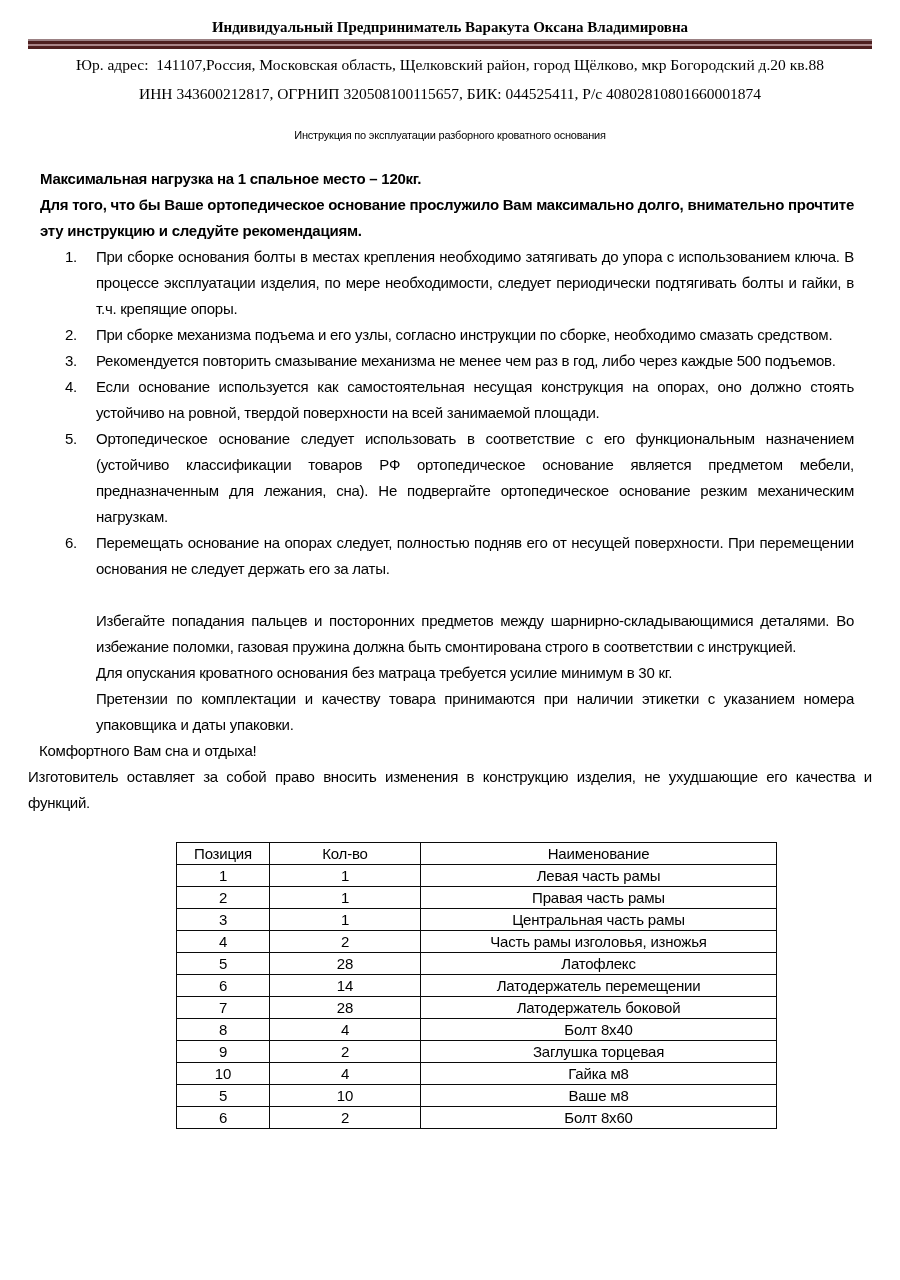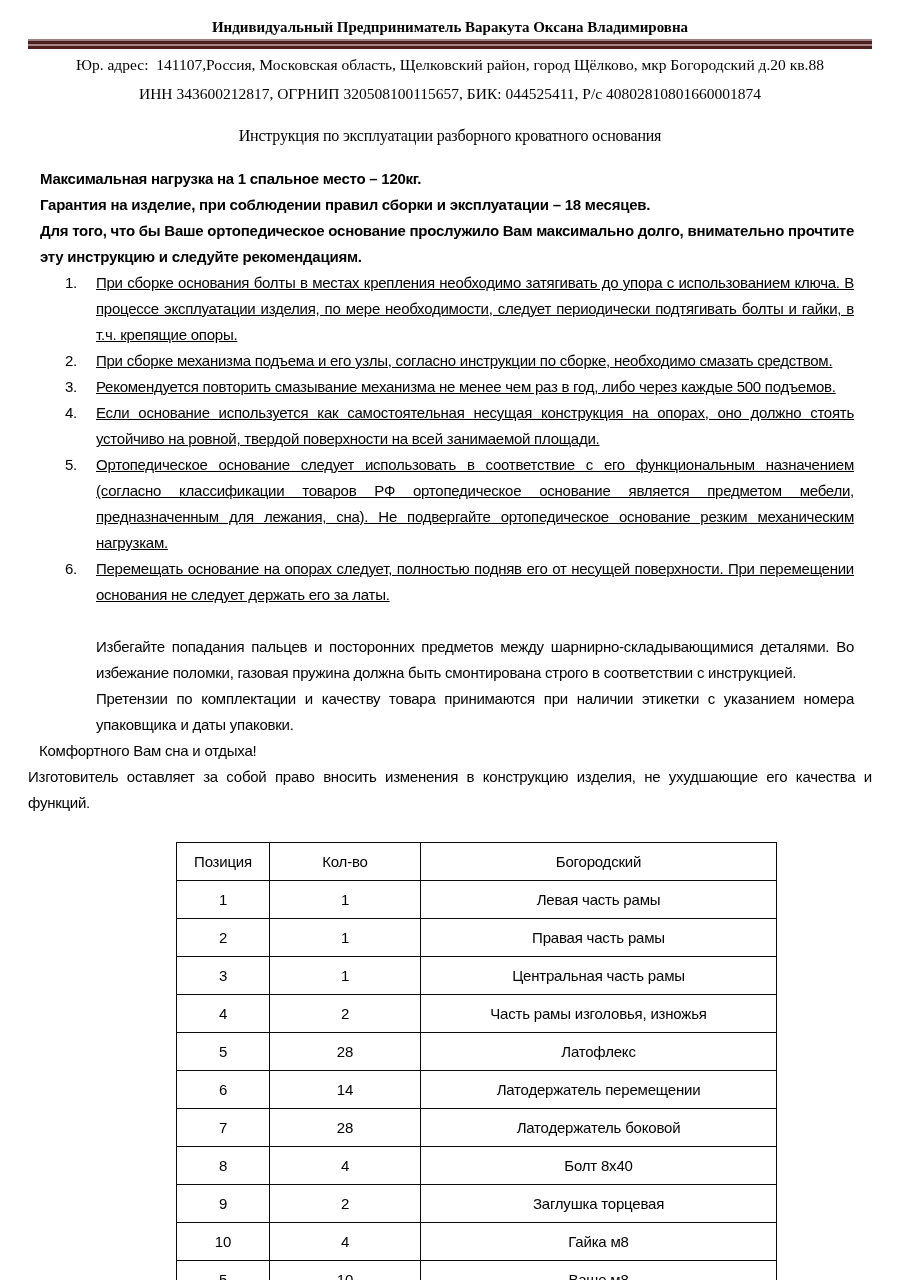--- a/index.html
+++ b/index.html
@@ -29,74 +29,72 @@
     font-size:15.5px;
     line-height:16px;
     white-space:pre-wrap;
   }
   .address   { margin-top:8px; }
   .requisites{ margin-top:13px; }
   
   .title {
     margin:23px 0 0 0;
     text-align:center;
-    font-size:16px;
+    font-size:11px;
     font-weight:400;
     letter-spacing:-0.2px;
     line-height:21px;
-    font-family:Liberation Serif, serif;
   }
   
   .bodytext { font-size:15px; letter-spacing:-0.25px; line-height:26px; }
   p.body-p { margin:0; }
   .intro { margin:20px 18px 0 12px; text-align:justify;font-weight:bold; }
   .rules { list-style:none; margin:0 18px 0 0; padding:0 0 0 37px; }
   .rules li { display:flex; }
   .rules .num { flex:0 0 31px; width:31px; }
-  .rules .txt { flex:1; text-align:justify;text-decoration:underline; }
+  .rules .txt { flex:1; text-align:justify; }
   .notes { margin:26px 18px 0 68px; text-align:justify; }
   .wish { margin:26px 18px 0 68px;padding-left:11px; }
   .manufacturer { margin:26px 18px 0 68px; text-align:justify; }
   
   table.parts {
     border-collapse:collapse;
     margin:26px 0 0 148px;
     width:600px;
     table-layout:fixed;
     font-size:15px;
     letter-spacing:-0.2px;
   }
   table.parts th, table.parts td {
     border:1.5px solid #0a0a0a;
     text-align:center;
     font-weight:400;
     height:21px;
     line-height:21px;
-    padding:8px 3px;
+    padding:0 3px;
     overflow:hidden;
     white-space:nowrap;
   }
 </style>
 </head>
 <body>
 
 <div class="page">
 
   <header>
     <div class="company">Индивидуальный Предприниматель Варакута Оксана Владимировна</div>
     <div class="divider" style="background: linear-gradient(rgb(155, 129, 132) 0px, rgb(155, 129, 132) 2px, rgb(78, 31, 31) 2px, rgb(78, 31, 31) 5px, rgb(169, 132, 135) 5px, rgb(169, 132, 135) 7px, rgb(78, 31, 31) 7px, rgb(78, 31, 31) 10px);"></div>
     <div class="address">Юр. адрес:  141107,Россия, Московская область, Щелковский район, город Щёлково, мкр Богородский д.20 кв.88</div>
     <div class="requisites">ИНН 343600212817, ОГРНИП 320508100115657, БИК: 044525411, Р/с 40802810801660001874</div>
   </header>
 
   <h1 class="title">Инструкция по эксплуатации разборного кроватного основания</h1>
 
   <section class="intro bodytext">
       <p class="body-p">Максимальная нагрузка на 1 спальное место – 120кг.</p>
-      <p class="body-p">Гарантия на изделие, при соблюдении правил сборки и эксплуатации – 18 месяцев.</p>
       <p class="body-p">Для того, что бы Ваше ортопедическое основание прослужило Вам максимально долго, внимательно прочтите эту инструкцию и следуйте рекомендациям.</p>
     </section>
 
   <ol class="rules bodytext">
       <li>
         <span class="num">1.</span>
         <span class="txt">При сборке основания болты в местах крепления необходимо затягивать до упора с использованием ключа. В процессе эксплуатации изделия, по мере необходимости, следует периодически подтягивать болты и гайки, в т.ч. крепящие опоры.</span>
       </li>
       <li>
         <span class="num">2.</span>
@@ -105,48 +103,49 @@
       <li>
         <span class="num">3.</span>
         <span class="txt">Рекомендуется повторить смазывание механизма не менее чем раз в год, либо через каждые 500 подъемов.</span>
       </li>
       <li>
         <span class="num">4.</span>
         <span class="txt">Если основание используется как самостоятельная несущая конструкция на опорах, оно должно стоять устойчиво на ровной, твердой поверхности на всей занимаемой площади.</span>
       </li>
       <li>
         <span class="num">5.</span>
-        <span class="txt">Ортопедическое основание следует использовать в соответствие с его функциональным назначением (согласно классификации товаров РФ ортопедическое основание является предметом мебели, предназначенным для лежания, сна). Не подвергайте ортопедическое основание резким механическим нагрузкам.</span>
+        <span class="txt">Ортопедическое основание следует использовать в соответствие с его функциональным назначением (устойчиво классификации товаров РФ ортопедическое основание является предметом мебели, предназначенным для лежания, сна). Не подвергайте ортопедическое основание резким механическим нагрузкам.</span>
       </li>
       <li>
         <span class="num">6.</span>
         <span class="txt">Перемещать основание на опорах следует, полностью подняв его от несущей поверхности. При перемещении основания не следует держать его за латы.</span>
       </li>
     </ol>
 
   <section class="notes bodytext">
       <p class="body-p">Избегайте попадания пальцев и посторонних предметов между шарнирно-складывающимися деталями. Во избежание поломки, газовая пружина должна быть смонтирована строго в соответствии с инструкцией.</p>
+      <p class="body-p">Для опускания кроватного основания без матраца требуется усилие минимум в 30 кг.</p>
       <p class="body-p">Претензии по комплектации и качеству товара принимаются при наличии этикетки с указанием номера упаковщика и даты упаковки.</p>
     </section>
 
   <p class="wish bodytext body-p">Комфортного Вам сна и отдыха!</p>
 
   <p class="manufacturer bodytext body-p">Изготовитель оставляет за собой право вносить изменения в конструкцию изделия, не ухудшающие его качества и функций.</p>
 
   <table class="parts">
     <colgroup>
       <col style="width:93px">
         <col style="width:151px">
         <col style="width:356px">
     </colgroup>
     <thead>
       <tr>
           <th>Позиция</th>
           <th>Кол-во</th>
-          <th>Богородский</th>
+          <th>Наименование</th>
         </tr>
     </thead>
     <tbody>
         <tr>
           <td>1</td>
           <td>1</td>
           <td>Левая часть рамы</td>
         </tr>
         <tr>
           <td>2</td>

